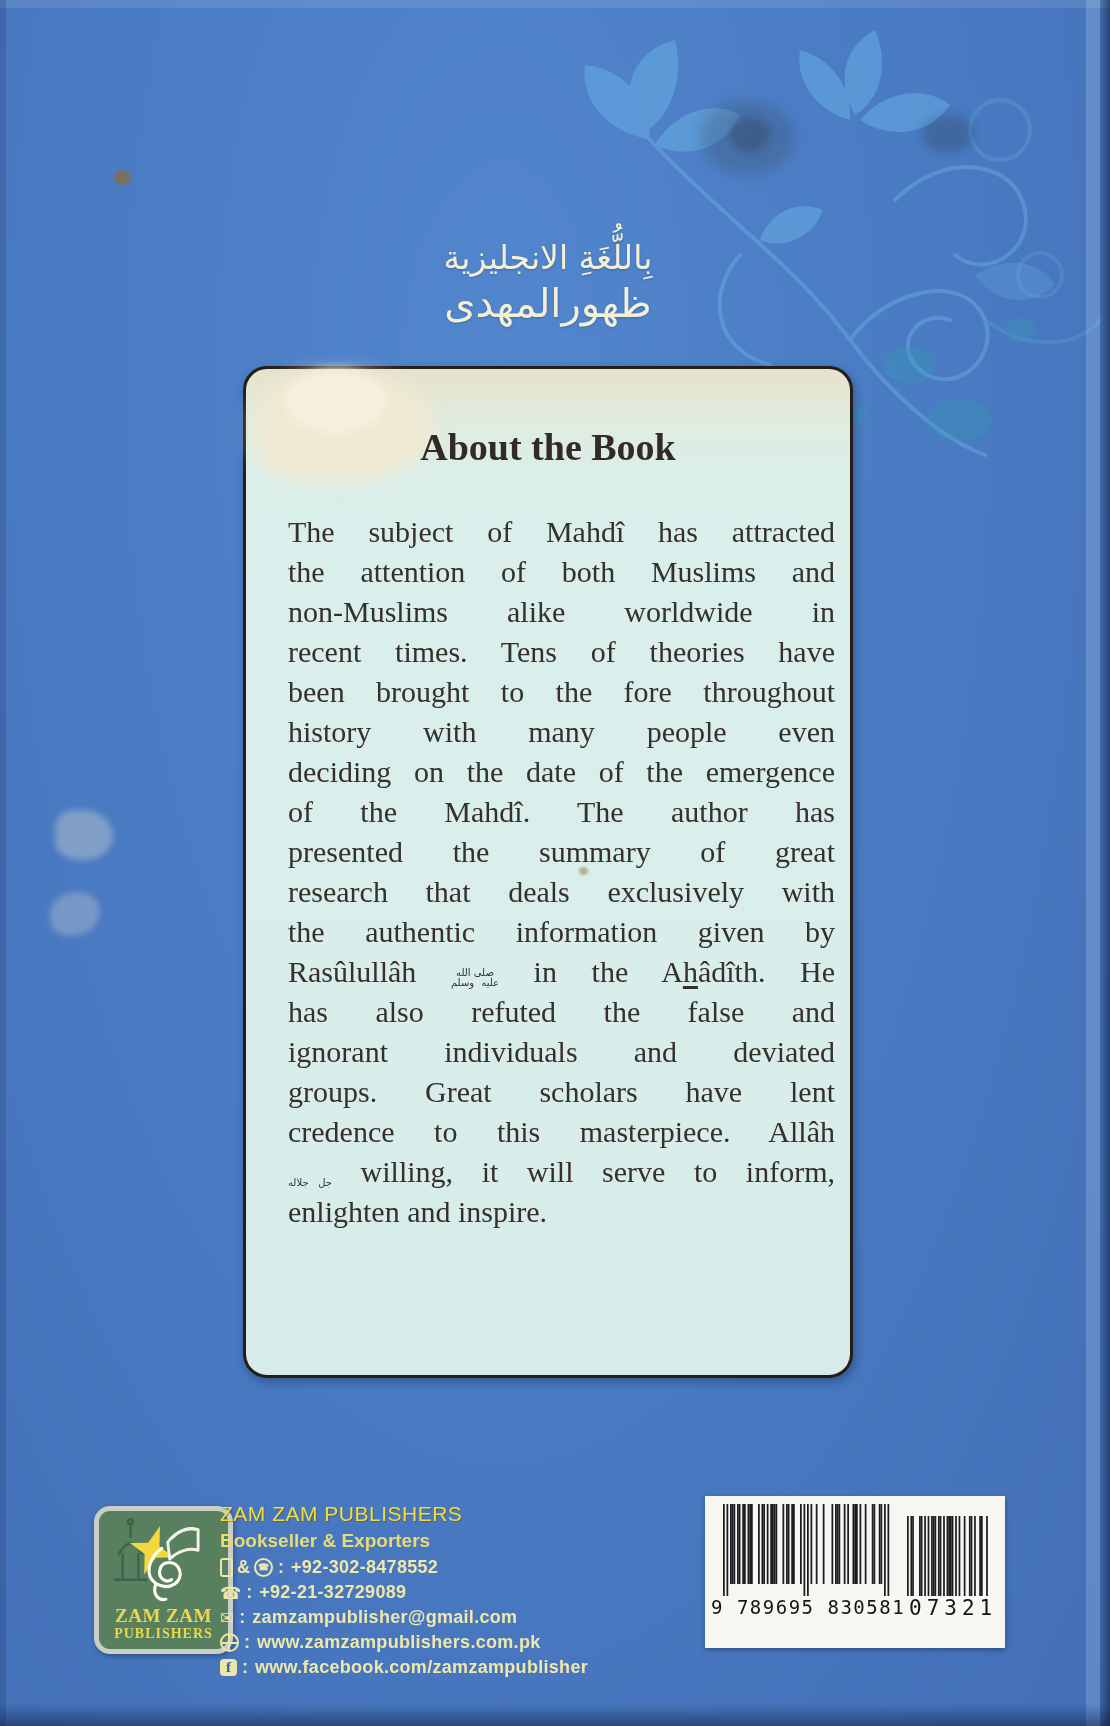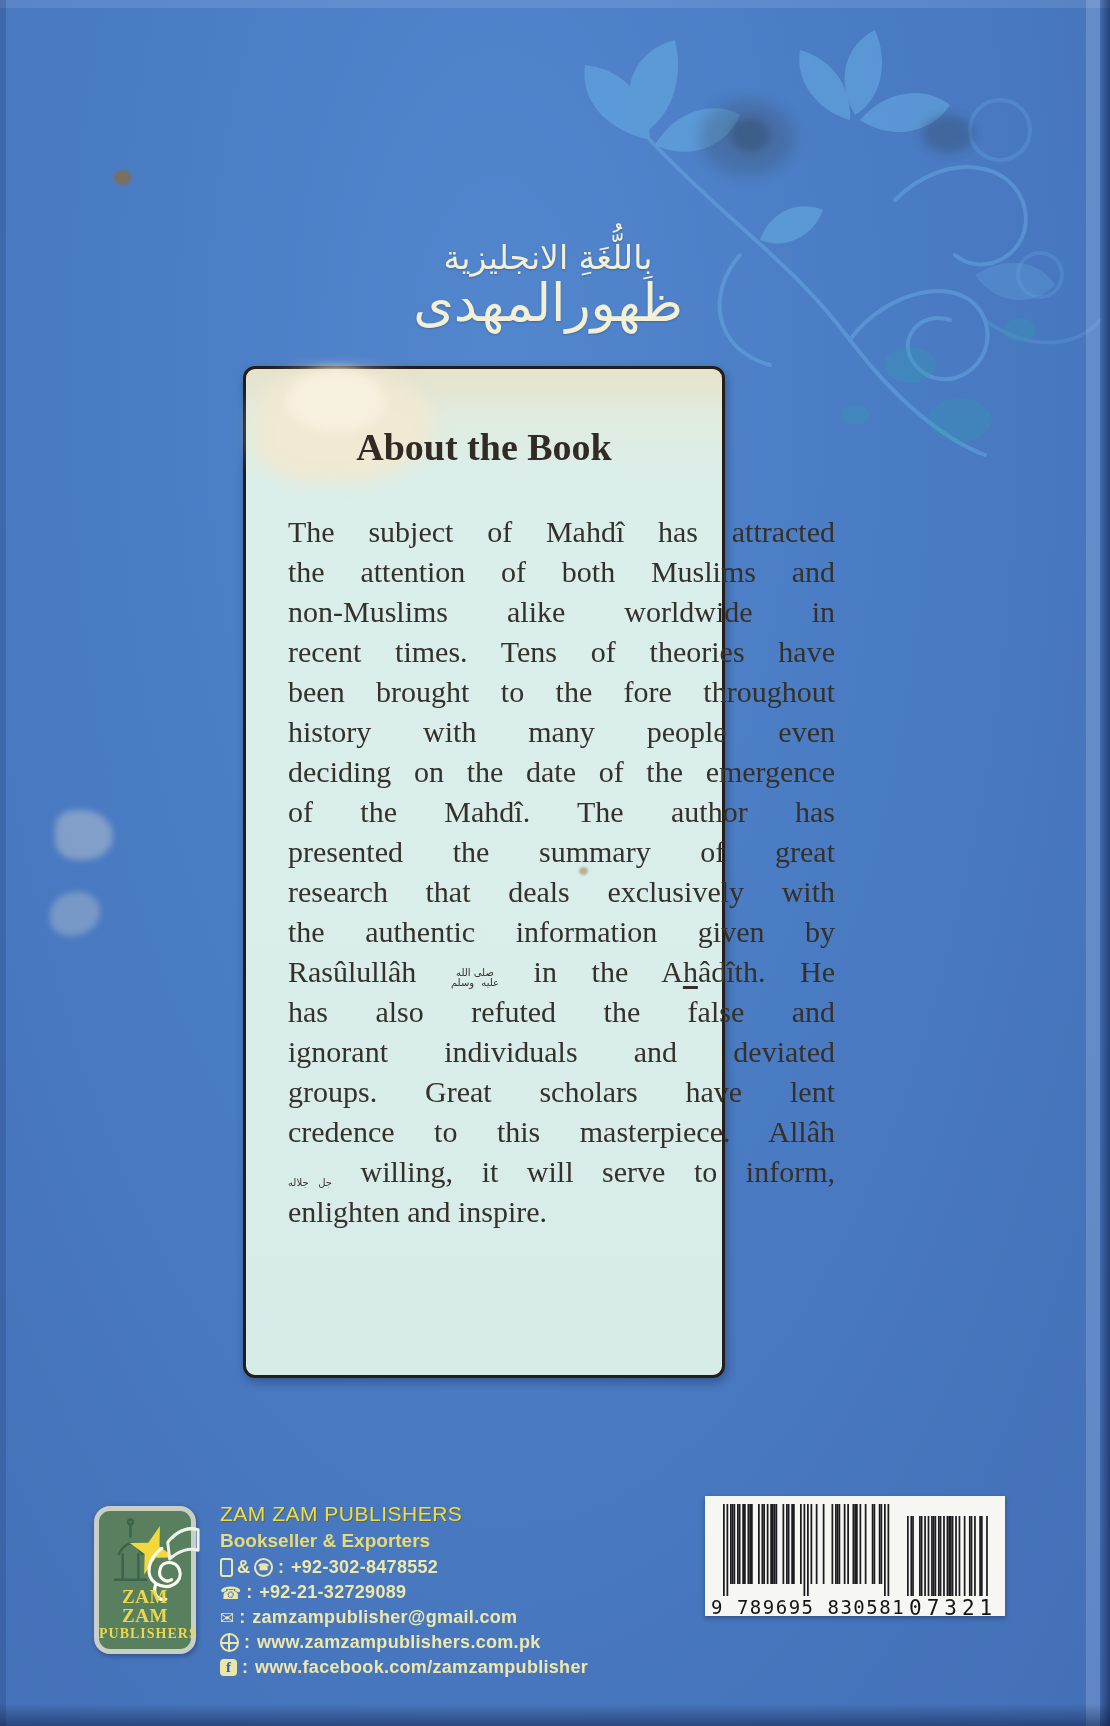--- a/index.html
+++ b/index.html
@@ -17,42 +17,42 @@
   .st-dark1b{left:730px;top:118px;width:40px;height:34px;background:#2c3c50;opacity:.35;filter:blur(4px);}
   .st-dark2{left:922px;top:115px;width:52px;height:38px;background:#2e3e52;opacity:.30;filter:blur(5px);}
   .st-gray1{left:55px;top:810px;width:58px;height:50px;background:#b9c4cf;opacity:.5;filter:blur(3px);border-radius:40% 60% 55% 45%;}
   .st-gray2{left:50px;top:892px;width:50px;height:44px;background:#b9c4cf;opacity:.42;filter:blur(3px);border-radius:55% 45% 60% 40%;}
   .st-speck{left:333px;top:498px;width:9px;height:8px;background:#9b7f4e;opacity:.55;filter:blur(1px);}
   
   .arabic{position:absolute;left:243px;top:236px;width:610px;text-align:center;
     color:#f4f0d6;font-family:"DejaVu Sans", sans-serif;direction:rtl;z-index:3;
     text-shadow:0 1px 2px rgba(30,60,110,.35);}
   .ar1{font-size:33px;line-height:44px;}
-  .ar2{font-size:52px;line-height:46px;}
-  
-  .panel{position:absolute;left:243px;top:366px;width:482px;height:1012px;box-sizing:border-box;
-    border:3px solid #241d18;border-radius:12px;
+  .ar2{font-size:40px;line-height:46px;}
+  
+  .panel{position:absolute;left:243px;top:366px;width:610px;height:1012px;box-sizing:border-box;
+    border:3px solid #241d18;border-radius:24px;
     background:linear-gradient(180deg,#e7e2cb 0%,#e0ecdf 5%,#daeeea 11%,#d9edeb 60%,#d7ebe9 100%);
     box-shadow:2px 4px 10px rgba(10,25,60,.35);z-index:4;}
   .panel-stain1{position:absolute;left:8px;top:4px;width:180px;height:110px;background:rgba(240,233,210,.95);
     border-radius:45% 55% 60% 40%;filter:blur(9px);}
   .panel-stain2{position:absolute;left:40px;top:0px;width:100px;height:64px;background:rgba(245,240,222,.95);
     border-radius:50%;filter:blur(5px);}
   .heading{position:absolute;left:0;top:56px;width:100%;margin:0;text-align:center;
     font-family:"Liberation Serif","DejaVu Serif",serif;font-weight:bold;font-size:38px;color:#322a24;}
   .pbody{position:absolute;left:42px;top:143px;width:547px;
     font-family:"Liberation Serif","DejaVu Serif",serif;font-size:30px;line-height:40px;color:#36302b;}
   .bl{text-align:justify;text-align-last:justify;}
   .bl.last{text-align-last:left;}
   .u{text-decoration:underline;text-underline-offset:4px;}
   .hon{display:inline-block;width:48px;font-size:10px;line-height:1;direction:rtl;text-align:center;
     vertical-align:-4px;font-family:"DejaVu Sans",sans-serif;color:#36302b;white-space:normal;}
   .hon2{width:44px;text-align:center;}
   
-  .logo{position:absolute;left:94px;top:1506px;width:102px;height:148px;box-sizing:border-box;
+  .logo{position:absolute;left:94px;top:1506px;width:139px;height:148px;box-sizing:border-box;
     border:5px solid #c9cfc5;border-radius:16px;background:#587f5e;z-index:5;
     box-shadow:1px 2px 5px rgba(10,25,60,.4);}
   .logo svg{position:absolute;left:2px;top:4px;}
   .lg1,.lg2{position:absolute;width:100%;text-align:center;color:#ecd84e;
     font-family:"Liberation Serif",serif;font-weight:bold;}
   .lg1{bottom:24px;font-size:19px;letter-spacing:.5px;line-height:19px;}
   .lg2{bottom:8px;font-size:14px;letter-spacing:1px;line-height:14px;}
   .pubtext{position:absolute;left:220px;top:1500px;width:520px;z-index:5;}
   .pname{font-size:21px;font-weight:normal;color:#f2dd3e;letter-spacing:.5px;line-height:28px;
     text-shadow:1px 1px 0 rgba(70,60,0,.35);}
@@ -67,21 +67,21 @@
     font-size:9px;line-height:14px;text-align:center;color:#ece6a9;}
   .ic-globe{display:inline-block;width:15px;height:15px;border:2px solid #ece6a9;border-radius:50%;
     background:
       linear-gradient(0deg, transparent 6px, #ece6a9 6px, #ece6a9 8px, transparent 8px),
       linear-gradient(90deg, transparent 6px, #ece6a9 6px, #ece6a9 8px, transparent 8px);}
   .ic-fb{display:inline-block;width:17px;height:17px;border-radius:4px;background:#ece6a9;
     color:#2c5fa8;font-family:"Liberation Serif",serif;font-weight:bold;font-size:15px;
     line-height:16px;text-align:center;}
   .glyph{font-family:"DejaVu Sans",sans-serif;font-size:17px;color:#ece6a9;font-weight:normal;}
   
-  .bcode{position:absolute;left:705px;top:1496px;width:300px;height:120px;background:#f6f6f3;
+  .bcode{position:absolute;left:705px;top:1496px;width:300px;height:152px;background:#f6f6f3;
     box-shadow:0 2px 5px rgba(5,15,40,.35);z-index:5;}
   .bcode svg{position:absolute;left:0;top:0;}
   .bnum{position:absolute;left:6px;top:100px;width:192px;font-family:"DejaVu Sans Mono",monospace;
     font-size:19px;letter-spacing:1.5px;color:#141414;white-space:nowrap;}
   .bnum2{position:absolute;left:204px;top:100px;width:90px;font-family:"DejaVu Sans Mono",monospace;
     font-size:21px;letter-spacing:5px;color:#141414;white-space:nowrap;}
   
   .edge{position:absolute;pointer-events:none;z-index:9;}
   .edge-top{left:0;top:0;width:100%;height:8px;background:rgba(255,255,255,.10);}
   .edge-left{left:0;top:0;width:6px;height:100%;background:rgba(15,35,80,.18);}

